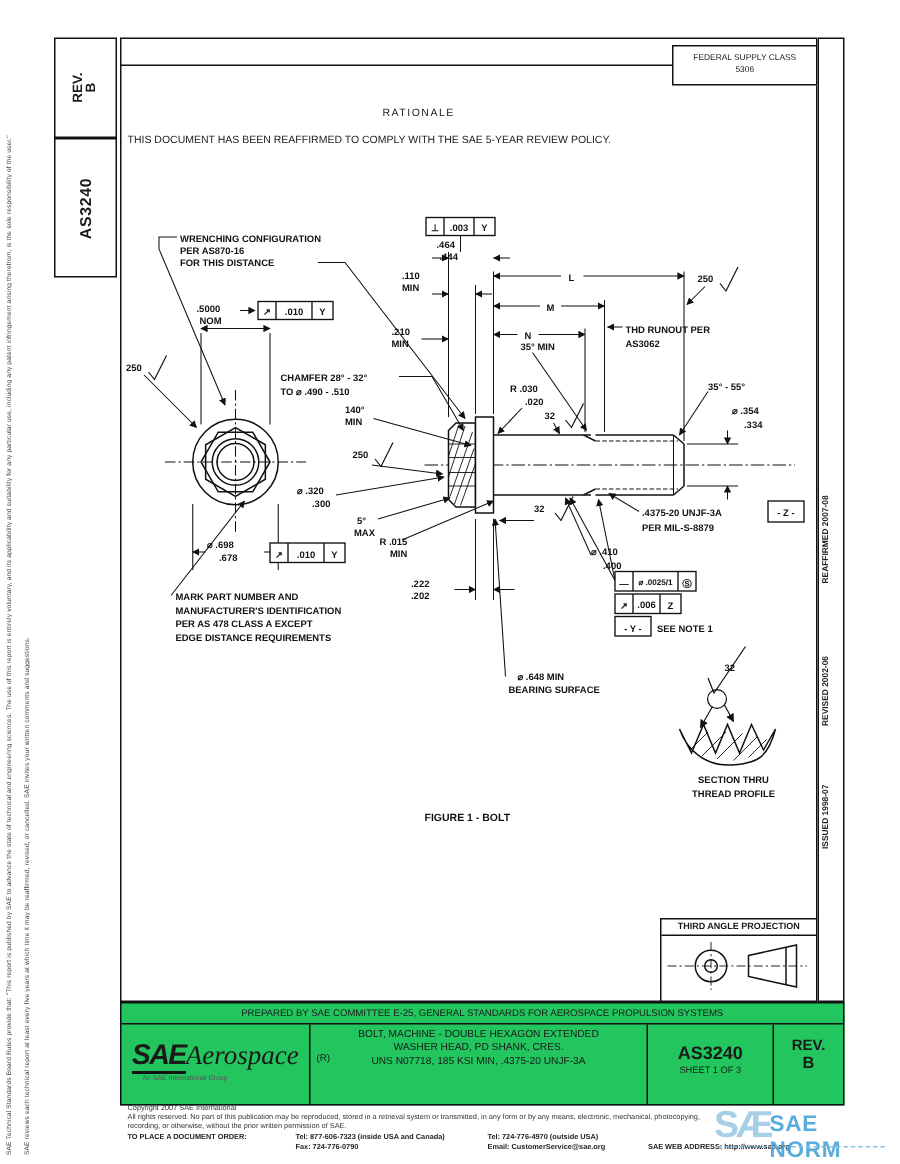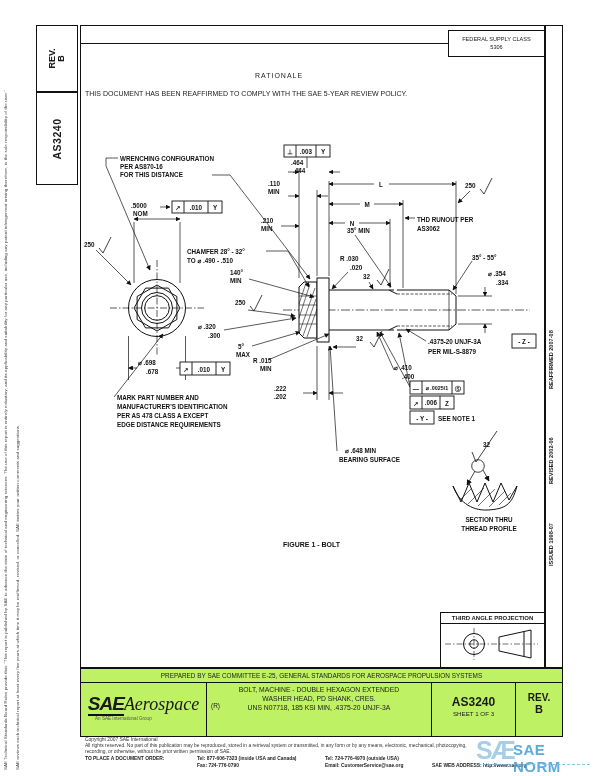--- a/index.html
+++ b/index.html
@@ -317,21 +317,21 @@
       <line x1="4" y1="20" x2="97" y2="20" stroke-width="0.6" stroke-dasharray="6 2 1.5 2"></line>
       <line x1="33" y1="4" x2="33" y2="36" stroke-width="0.6" stroke-dasharray="6 2 1.5 2"></line>
       <circle cx="33" cy="20" r="10.5"></circle>
       <circle cx="33" cy="20" r="4.2"></circle>
       <polygon points="58,13 90,6 90,34 58,27"></polygon>
       <line x1="83" y1="7.5" x2="83" y2="32.5"></line>
     </g>
   </svg>
 </div>
 
-<div class="abs" style="left:80px;top:668px;width:483px;height:69px;border:1.8px solid #111;box-sizing:border-box;display:flex;flex-direction:column;background:#bef264;">
+<div class="abs" style="left:80px;top:668px;width:483px;height:69px;border:1.8px solid #111;box-sizing:border-box;display:flex;flex-direction:column;background:#22c55e;">
   <div style="height:13px;border-bottom:1.4px solid #111;text-align:center;font-size:6.4px;line-height:13px;">PREPARED BY SAE COMMITTEE E-25, GENERAL STANDARDS FOR AEROSPACE PROPULSION SYSTEMS</div>
   <div style="flex:1;display:flex;">
     <div style="width:125px;border-right:1.4px solid #111;position:relative;padding-top:10px;text-align:center;">
       <span style="font-size:19px;font-weight:bold;font-style:italic;letter-spacing:-1px;border-bottom:2px solid #111;">SAE</span><span style="font-size:18px;font-style:italic;font-family:'Liberation Serif',serif;">Aerospace</span>
       <div style="font-size:4.6px;color:#555;text-align:left;padding-left:14px;margin-top:1px;">An SAE International Group</div>
     </div>
     <div style="flex:1;position:relative;text-align:center;">
       <span class="abs" style="left:4px;top:19px;font-size:6.5px;">(R)</span>
       <div style="font-size:6.8px;margin-top:3px;">BOLT, MACHINE - DOUBLE HEXAGON EXTENDED</div>
       <div style="font-size:6.8px;margin-top:2px;">WASHER HEAD, PD SHANK, CRES.</div>

